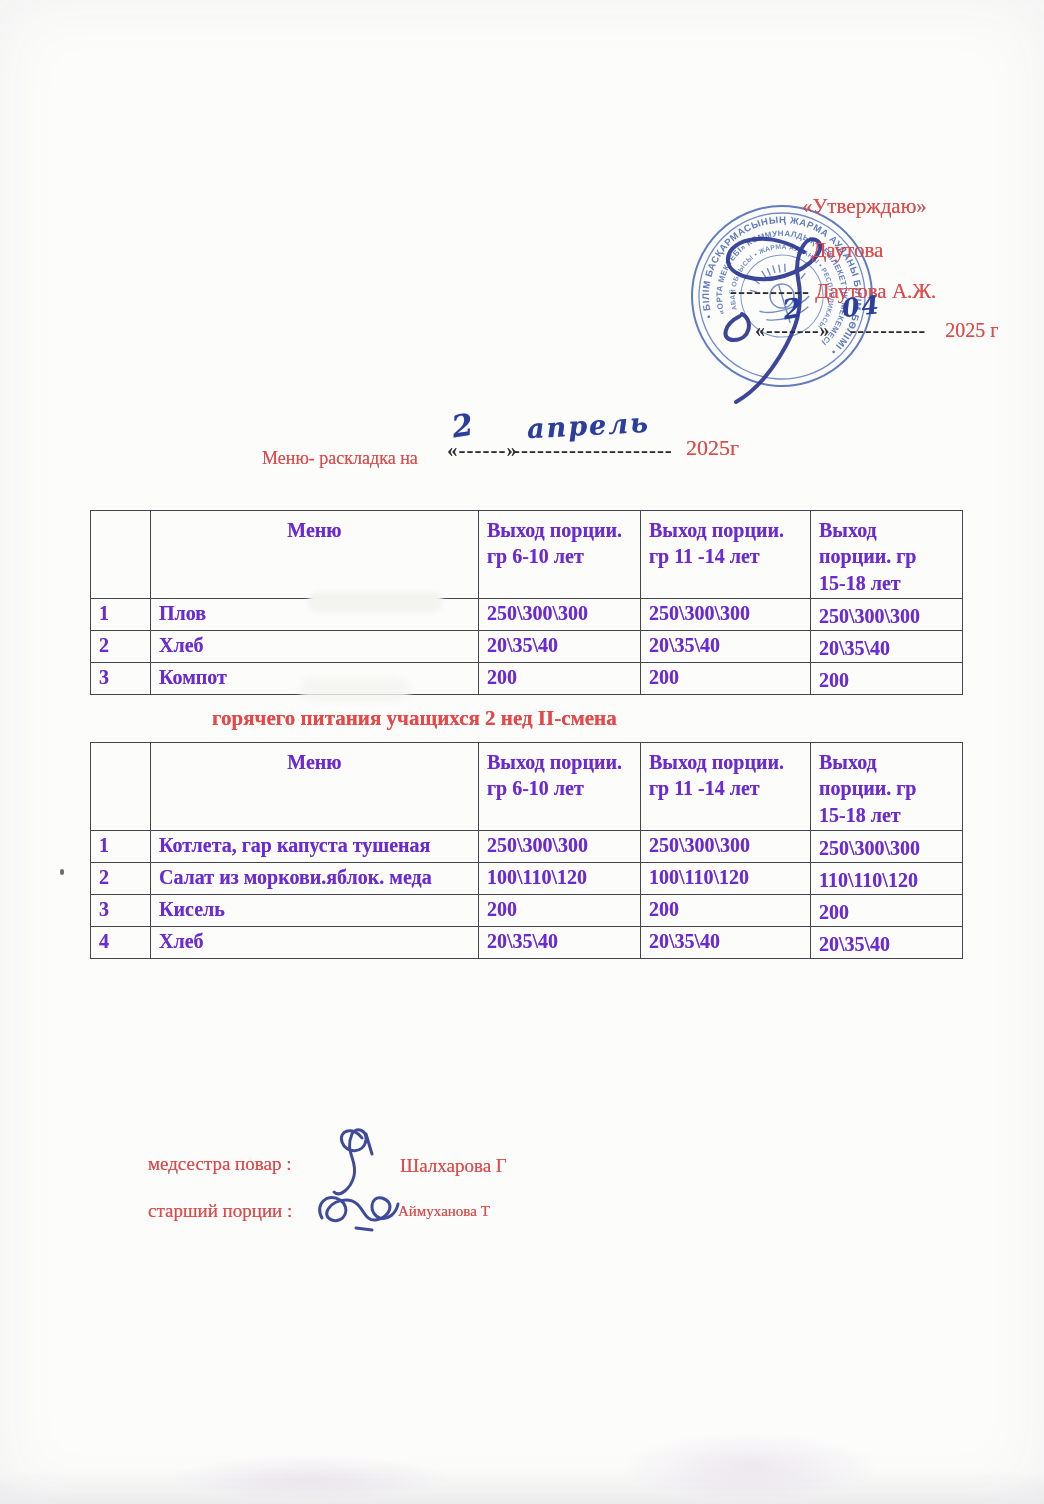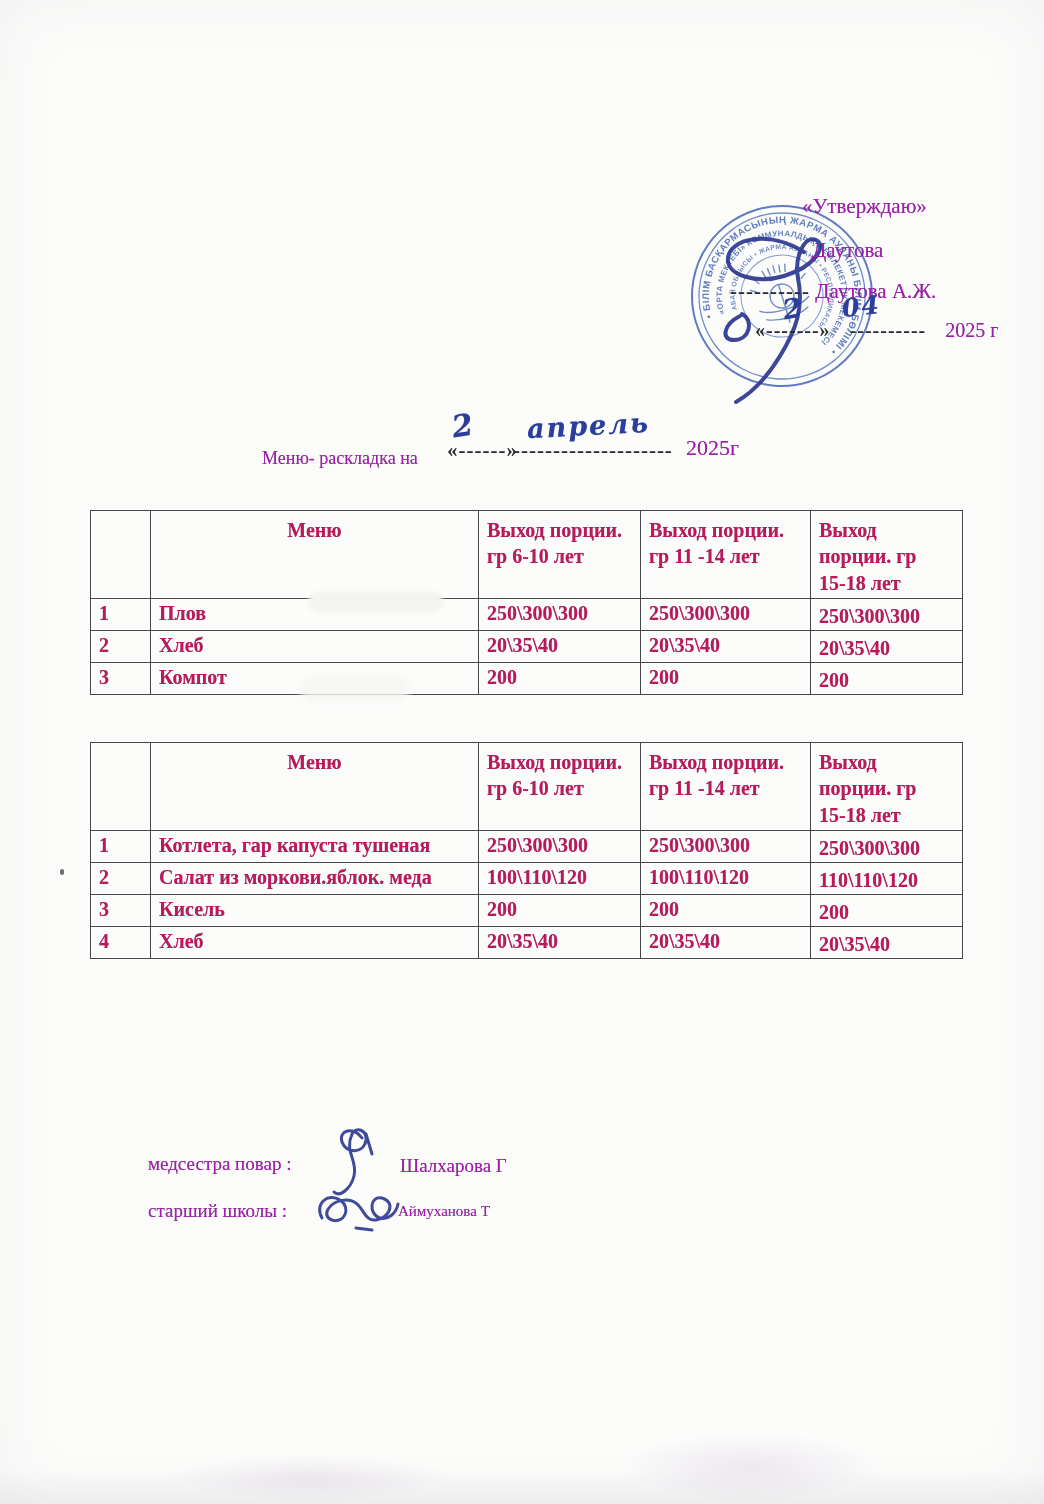--- a/index.html
+++ b/index.html
@@ -7,21 +7,21 @@
     position:relative; width:1044px; height:1504px; margin:0 auto;
     background:#fcfcfb; overflow:hidden;
     font-family:"Liberation Serif","DejaVu Serif",serif;
     color:#1d1e23;
   }
   .page::after{
     content:""; position:absolute; inset:0; pointer-events:none;
     box-shadow:inset 0 0 70px rgba(60,60,70,0.05);
   }
   .abs{position:absolute;}
-  .printed{color:#a21caf; text-shadow:0 0 .5px rgba(20,20,30,.45);}
+  .printed{color:#ef4444; text-shadow:0 0 .5px rgba(20,20,30,.45);}
   .b{font-weight:bold;}
   .dashes{letter-spacing:1px; font-weight:bold; color:#2a2b31;}
 
   
   .apr-quote{left:802px; top:194px; font-size:21px;}
   .apr-role{left:812px; top:238px; font-size:21px;}
   .apr-name-line{left:730px; top:279px; font-size:21px;}
   .apr-date-line{left:755px; top:319px; font-size:20px;}
   .apr-date-line .sp{display:inline-block;}
 
@@ -40,21 +40,21 @@
   .title-bracket{left:447px; top:438px; font-size:21px;}
   .title-dashes{left:513px; top:438px; font-size:21px;}
   .title-year{left:686px; top:435px; font-size:22px;text-align:center;}
   .subtitle1{left:336px; top:476px; font-size:21px;}
   .subtitle2{left:212px; top:706px; font-size:21px;}
 
   
   table.menu-table{
     position:absolute; left:90px; border-collapse:collapse;
     table-layout:fixed; width:872px;
-    font-size:20px; font-weight:bold; color:#be185d;
+    font-size:20px; font-weight:bold; color:#6d28d9;
   }
   table.t1{top:510px;}
   table.t2{top:742px;}
   .menu-table td{
     border:1.9px solid #45464d; padding:1px 8px 2px 8px;
     vertical-align:top; overflow:hidden;
     text-shadow:0 0 .5px rgba(20,20,30,.4);
   }
   .menu-table tr.head td{height:78px; white-space:pre-line; line-height:1.32; padding-top:6px;}
   .menu-table tr.head td.c-name{text-align:center;}
@@ -203,20 +203,21 @@
       <td>200</td>
       <td>200</td>
       <td>200</td>
     </tr>
   </tbody>
     </table>
 
   <div class="abs whiteout"></div>
   <div class="abs whiteout2"></div>
 
+  <div class="abs subtitle2 printed b">горячего питания  учащихся   2 нед II-смена</div>
 
   <table class="menu-table t2">
     <colgroup>
         <col class="col-num">
         <col class="col-name">
         <col class="col-p1">
         <col class="col-p2">
         <col class="col-p3">
       </colgroup>
     <tbody>
@@ -264,21 +265,21 @@
 
   <div class="abs sig-label1 printed">медсестра повар :</div>
   <svg class="abs sig1-svg" viewBox="0 0 60 82" aria-hidden="true">
     <g fill="none" stroke="#2b3790" stroke-width="3" stroke-linecap="round" opacity="0.9">
       <path d="M 36 14 C 28 2 12 6 16 18 C 20 30 38 30 40 16 C 41 6 30 2 26 10 C 18 28 32 36 28 52 C 25 64 14 74 8 68"></path>
       <path d="M 40 10 L 46 30"></path>
     </g>
   </svg>
   <div class="abs sig-name1 printed">Шалхарова Г</div>
 
-  <div class="abs sig-label2 printed">старший  школы :</div>
+  <div class="abs sig-label2 printed">старший  порции :</div>
   <svg class="abs sig2-svg" viewBox="0 0 92 50" aria-hidden="true">
     <g fill="none" stroke="#2b3790" stroke-width="3" stroke-linecap="round" opacity="0.9">
       <path d="M 10 30 C 2 16 16 4 28 12 C 40 20 32 36 20 32 C 8 28 18 12 34 12 C 52 12 50 34 64 32 C 78 30 84 14 70 10 C 58 7 56 26 68 30 C 76 32 84 26 86 16"></path>
       <path d="M 44 40 L 60 42"></path>
     </g>
   </svg>
   <div class="abs sig-name2 printed">Аймуханова Т</div>
 
   <div class="abs dot1"></div>
   <div class="abs smudge1"></div>

